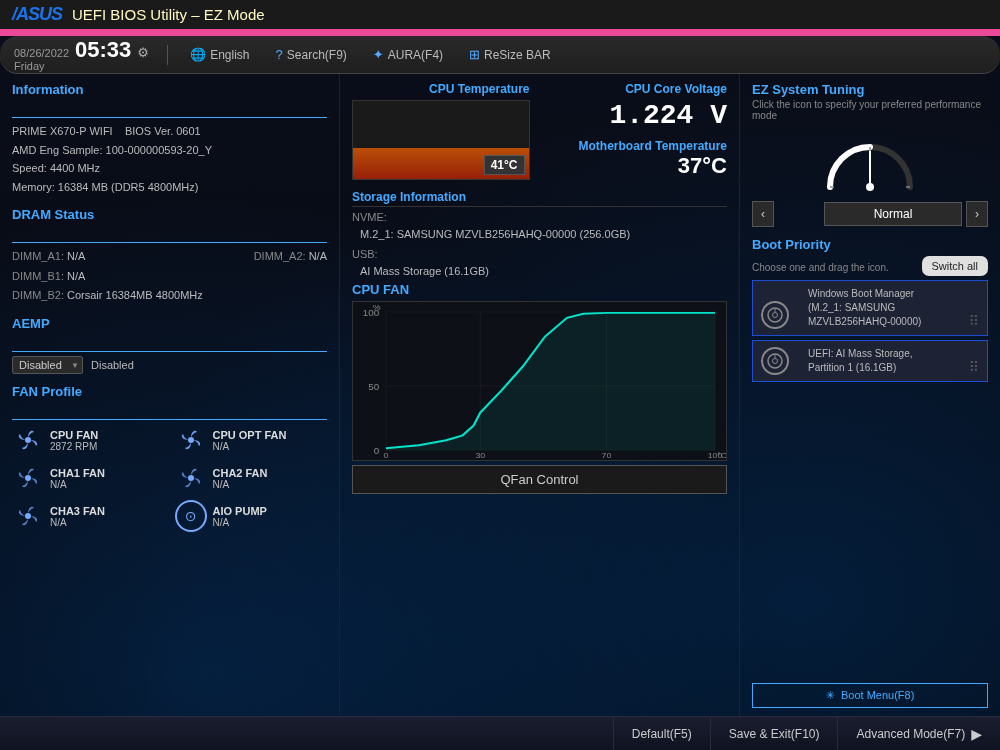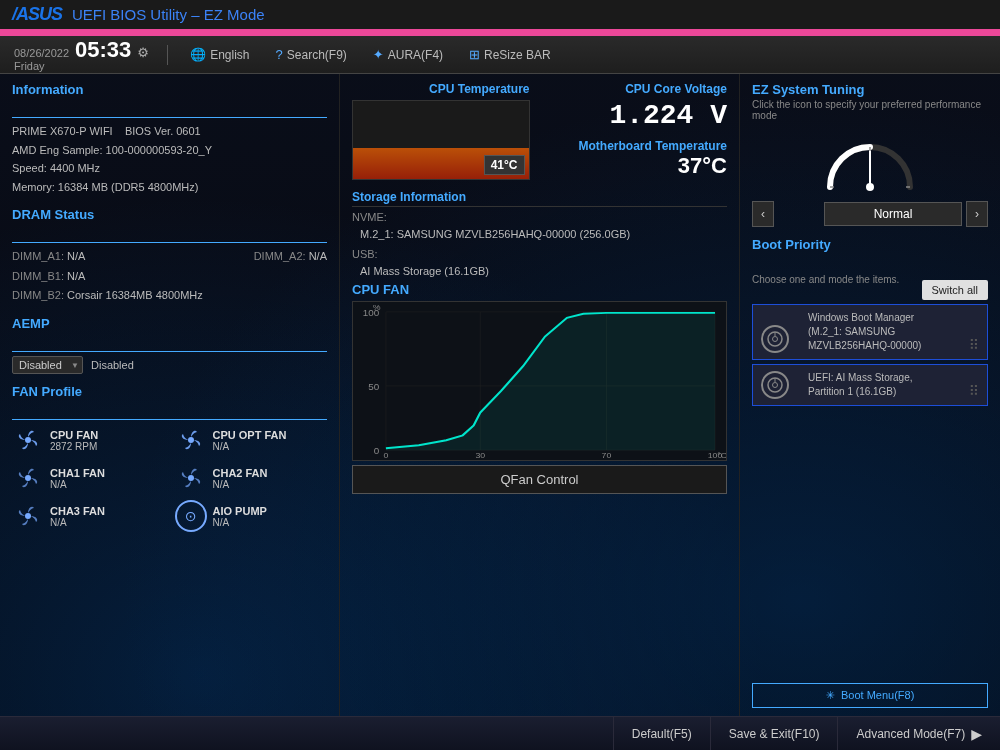--- a/index.html
+++ b/index.html
@@ -45,34 +45,35 @@
     .asus-logo {
       color: #1a73e8;
       font-weight: 900;
       font-size: 18px;
       font-style: italic;
       letter-spacing: -1px;
       margin-right: 10px;
       font-family: Arial Black, Arial, sans-serif;
     }
     .bios-title {
-      color: #3b82f6;
+      color: #fef9c3;
       font-size: 15px;
       font-weight: normal;
     }
 
     
     .toolbar {
       background: linear-gradient(180deg, #2a2a2a 0%, #1e1e1e 100%);
       display: flex;
       align-items: center;
       padding: 6px 14px;
       gap: 18px;
       border-bottom: 1px solid #444;
       height: 38px;
+      border-radius: 18px;
     }
     .datetime {
       display: flex;
       align-items: baseline;
       gap: 6px;
     }
     .date-text {
       font-size: 11px;
       color: #999;
       display: flex;
@@ -396,22 +397,21 @@
       justify-content: space-between;
       margin-top: 4px;
     }
     .switch-all-btn {
       background: #e0e0e0;
       border: none;
       color: #222;
       padding: 4px 10px;
       font-size: 11px;
       cursor: pointer;
-      border-radius: 2px;
-      margin-top: 24px;
+      border-radius: 7px;
     }
 
     .boot-item {
       display: flex;
       align-items: flex-end;
       background: #1e2235;
       border: 1px solid #1d4ed8;
       padding: 6px 8px;
       gap: 19px;
       margin-top: 4px;
@@ -763,21 +763,21 @@
         <div class="ez-controls">
           <div class="ez-arrow">‹</div>
           <div class="ez-mode-box">Normal</div>
           <div class="ez-arrow">›</div>
         </div>
       </div>
 
       <div class="boot-priority-section">
         <div class="boot-title">Boot Priority</div>
         <div class="boot-controls">
-          <div class="boot-subtitle">Choose one and mode the items.</div>
+          <div class="boot-subtitle">Choose one and drag the icon.</div>
           <button class="switch-all-btn">Switch all</button>
         </div>
 
         <div class="boot-item">
           <div class="boot-disk-icon">
             <svg width="18" height="18" viewBox="0 0 18 18">
               <circle cx="9" cy="9" r="7" fill="none" stroke="#888" stroke-width="1.5"></circle>
               <circle cx="9" cy="9" r="2.5" fill="none" stroke="#888" stroke-width="1"></circle>
               <line x1="9" y1="2" x2="9" y2="6" stroke="#888" stroke-width="1"></line>
             </svg>

